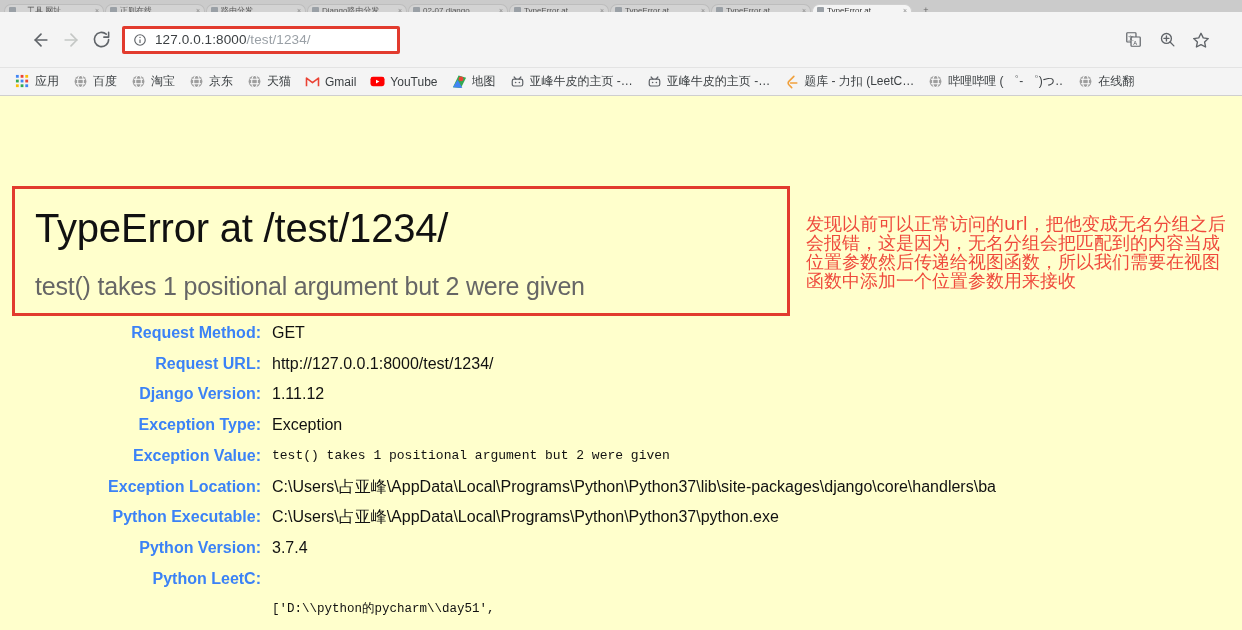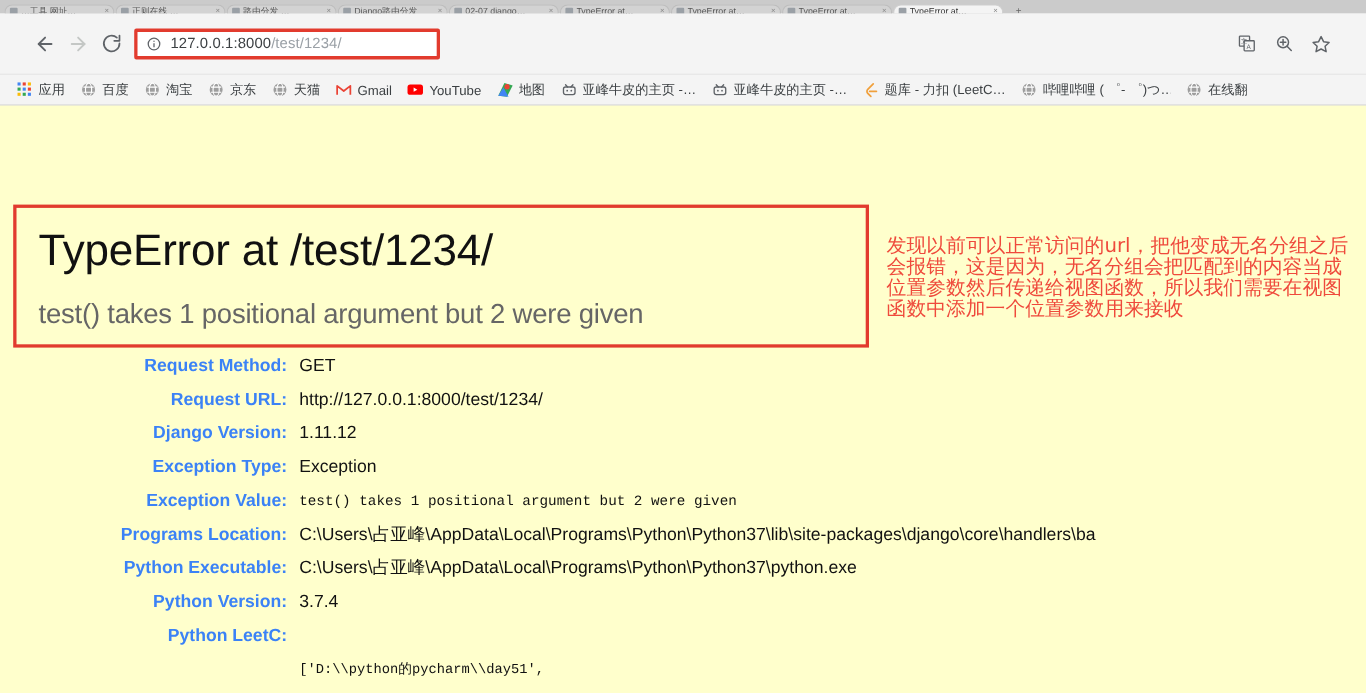--- a/index.html
+++ b/index.html
@@ -510,21 +510,21 @@
       <div class="info-key">Exception Type:</div>
       <div class="info-val">Exception</div>
     </div>
 
     <div class="info-row">
       <div class="info-key">Exception Value:</div>
       <div class="info-val mono">test() takes 1 positional argument but 2 were given</div>
     </div>
 
     <div class="info-row">
-      <div class="info-key">Programs Location:</div>
+      <div class="info-key">Exception Location:</div>
       <div class="info-val">
         <div>C:\Users\占亚峰\AppData\Local\Programs\Python\Python37\lib\site-packages\django\core\handlers\ba</div>
       </div>
     </div>
 
     <div class="info-row">
       <div class="info-key">Python Executable:</div>
       <div class="info-val">C:\Users\占亚峰\AppData\Local\Programs\Python\Python37\python.exe</div>
     </div>
 

